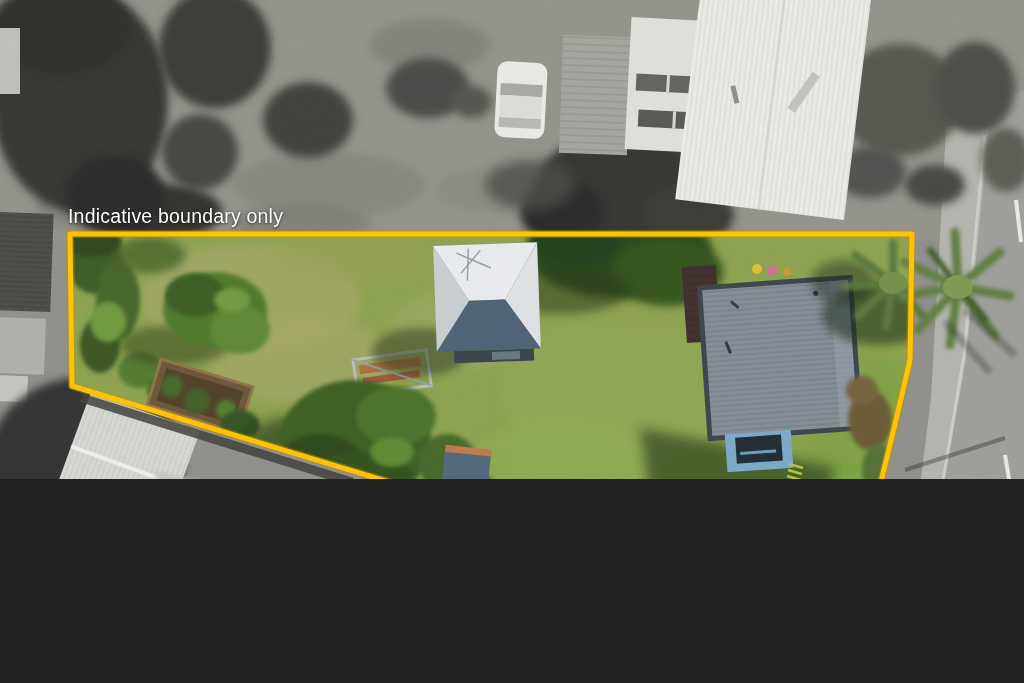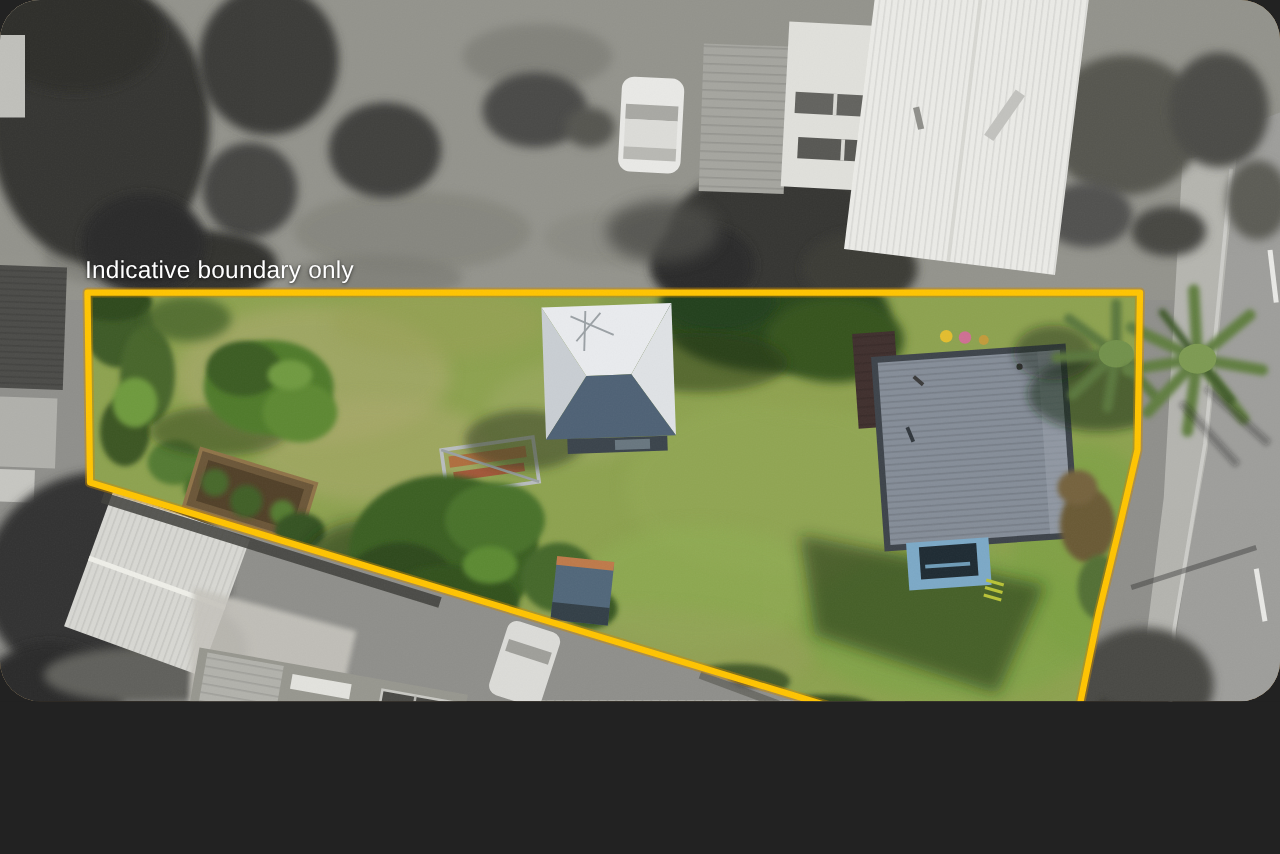--- a/index.html
+++ b/index.html
@@ -1,18 +1,18 @@
 <!DOCTYPE html>
 <html><head>
 <meta charset="utf-8">
 <style>
   html,body{margin:0;padding:0;background:#222;}
   .stage{
-    position:relative;width:1024px;height:561px;overflow:hidden;
-    background:#a16207;font-family:"Liberation Sans",sans-serif;border-radius:32px;
+    position:relative;width:1024px;height:479px;overflow:hidden;
+    background:#a16207;font-family:"Liberation Sans",sans-serif;
   }
   .stage svg{position:absolute;inset:0;display:block;}
   .boundary-label{
     position:absolute;left:68px;top:205px;
     font-size:19.5px;font-weight:400;letter-spacing:.2px;color:#fff;
     text-shadow:0 1px 3px rgba(0,0,0,.6),0 0 1px rgba(0,0,0,.4);
     white-space:nowrap;user-select:none;
   }
 </style>
 </head>

